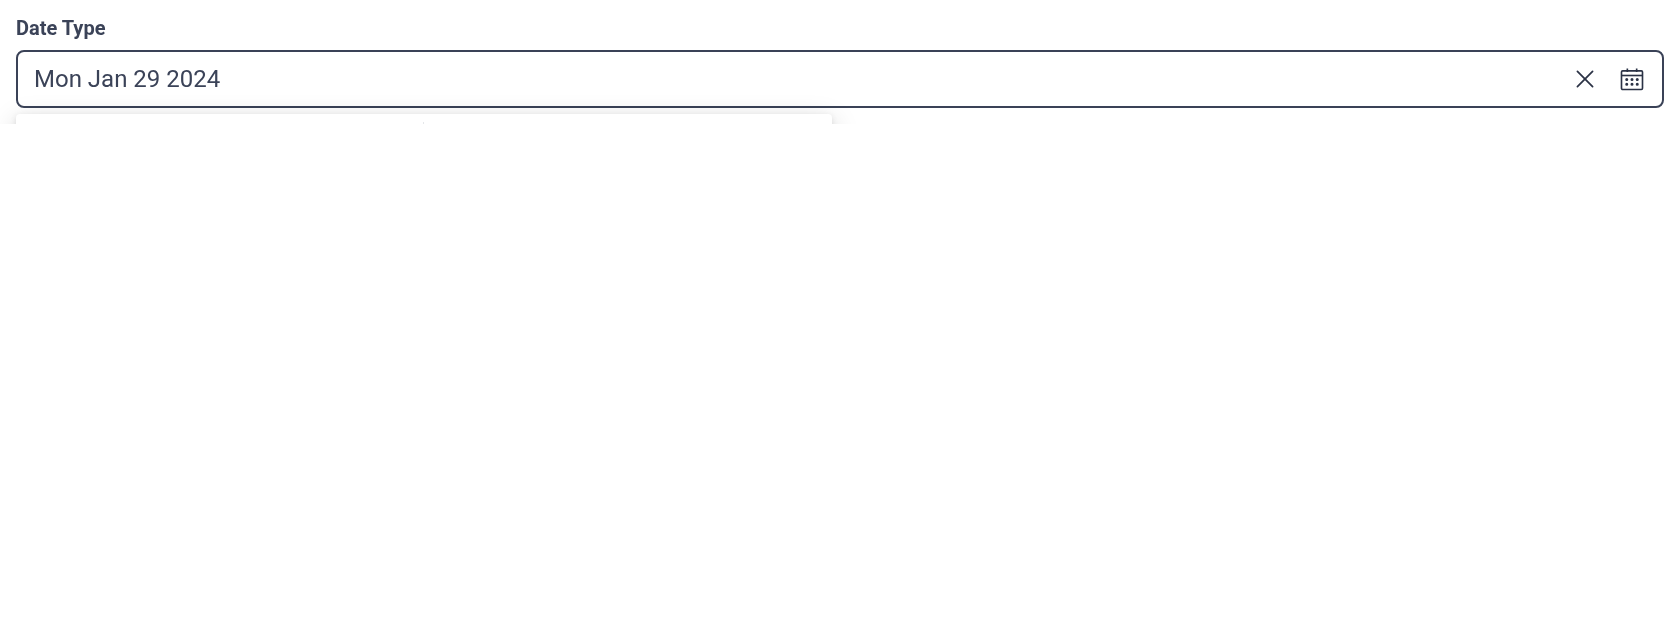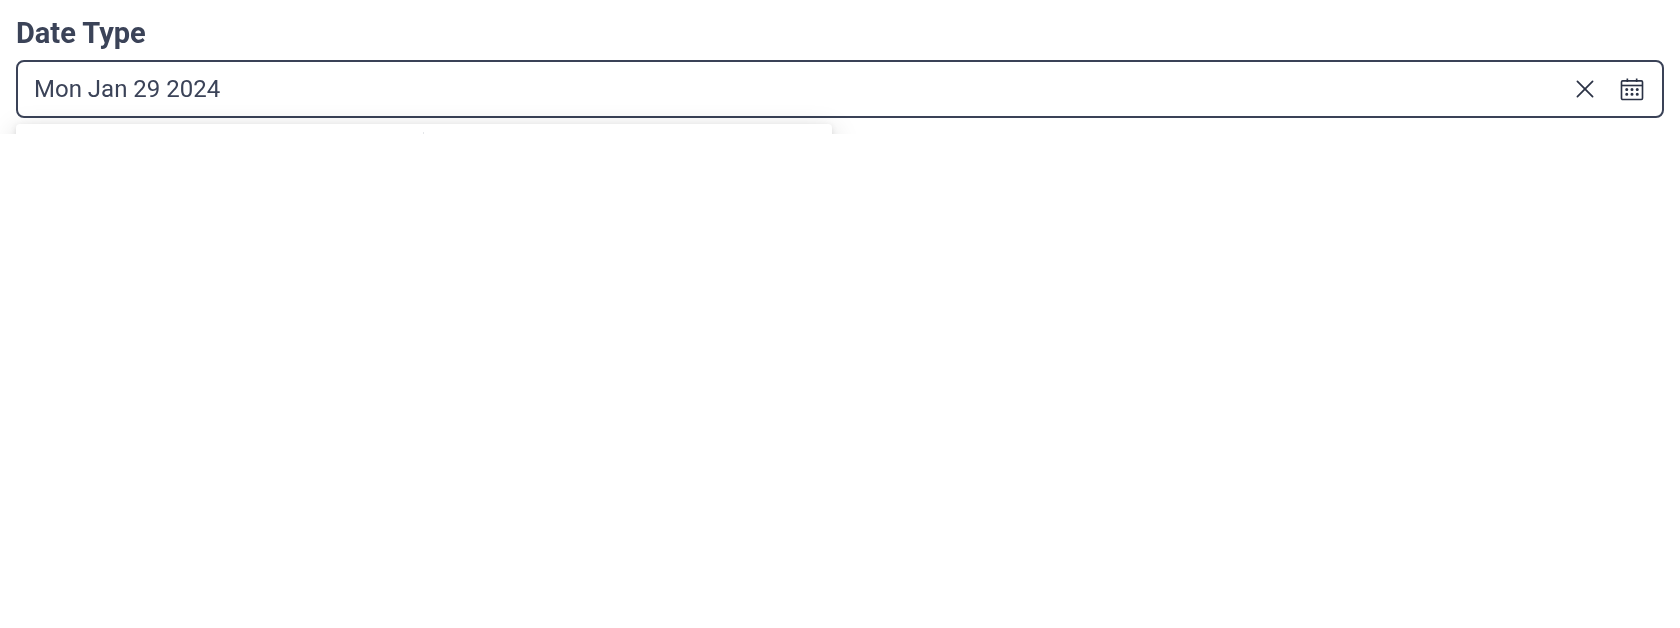--- a/index.html
+++ b/index.html
@@ -7,21 +7,21 @@
       margin: 0;
       padding: 0;
     }
     body {
       font-family: -apple-system, BlinkMacSystemFont, "Segoe UI", Roboto, Helvetica, Arial, sans-serif;
       background: #fff;
       padding: 16px;
       width: 1680px;
     }
     .label {
-      font-size: 29px;
+      font-size: 20px;
       font-weight: 700;
       color: #3b4358;
       margin-bottom: 10px;
     }
     .input-wrap {
       position: relative;
       width: 100%;
     }
     .input-field {
       width: 100%;

